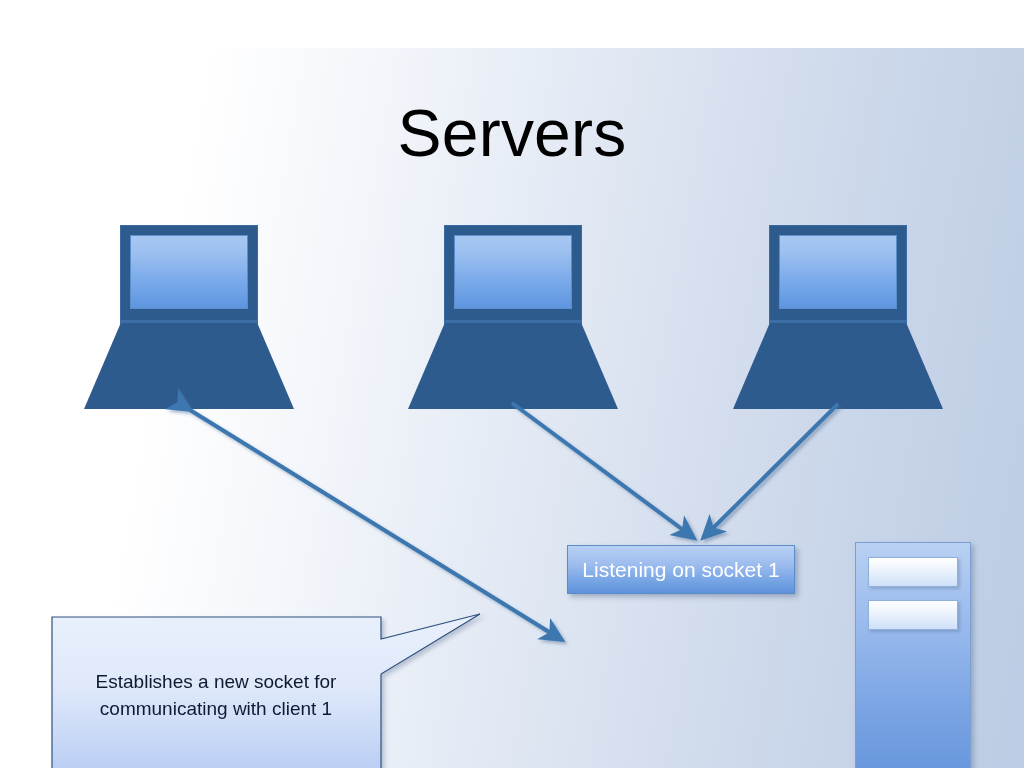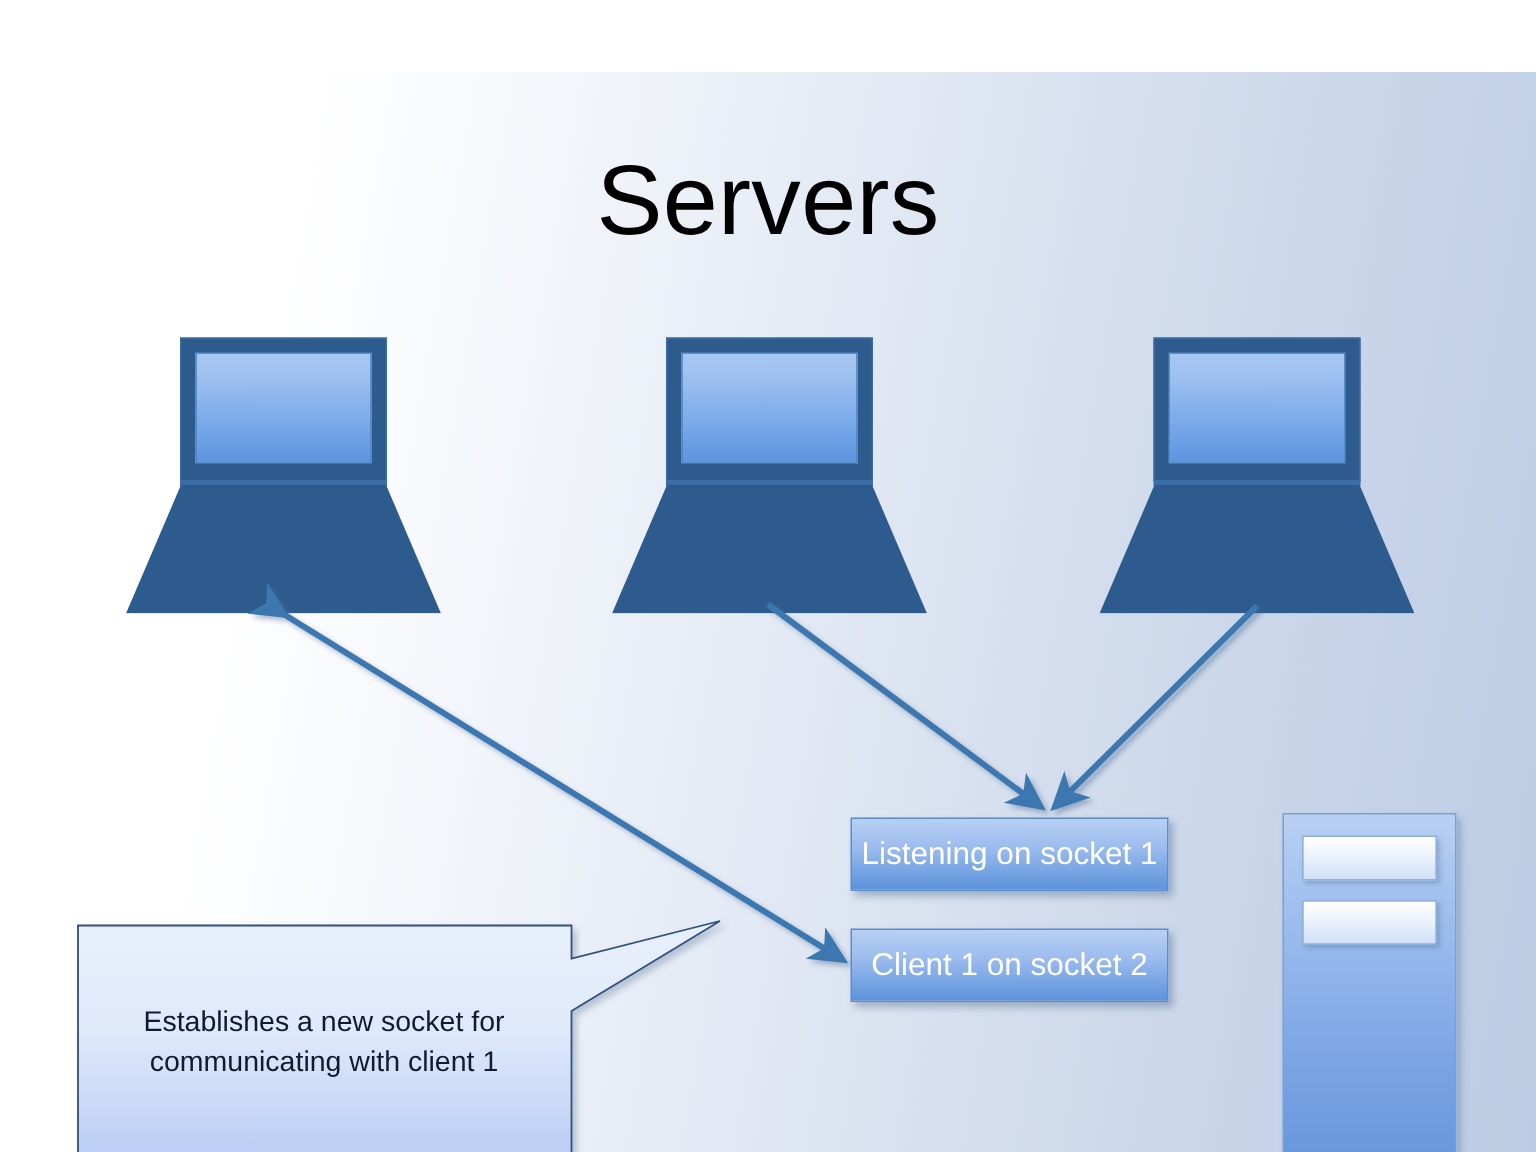--- a/index.html
+++ b/index.html
@@ -108,21 +108,21 @@
     box-sizing: border-box;
     box-shadow: 2px 2px 3px rgba(70, 95, 130, 0.30);
   }
   #bay1 { top: 14px; }
   #bay2 { top: 57px; }
 
   
   .socket-box {
     position: absolute;
     left: 567px;
-    width: 212px;
+    width: 228px;
     height: 49px;
     background: linear-gradient(180deg, #b7d0f4 0%, #9ebdee 38%, #79a6e5 72%, #5e92db 100%);
     border: 1px solid #5b8ec9;
     box-sizing: border-box;
     display: flex;
     align-items: center;
     justify-content: center;
     color: #ffffff;
     font-size: 21px;
     box-shadow: 3px 3px 5px rgba(70, 95, 130, 0.40);
@@ -221,23 +221,20 @@
 
     <g filter="url(#softshadow)">
       <line x1="190" y1="362" x2="562" y2="592" stroke="#3c77b0" stroke-width="4" marker-start="url(#ah)" marker-end="url(#ah)"></line>
     </g>
   </svg>
 
   <div class="socket-box" id="socket-listening">
     <span>Listening on socket 1</span>
   </div>
 
-  <div class="socket-box" id="socket-client">
-    <span>Client 1 on socket 2</span>
-  </div>
 
   <div id="callout">
     <svg width="430" height="160" viewBox="0 0 430 160" style="position:absolute; left:0; top:0; overflow:visible;">
       <defs>
         <linearGradient id="calloutGrad" x1="0" y1="0" x2="0" y2="1">
           <stop offset="0%" stop-color="#e9f0fc"></stop>
           <stop offset="45%" stop-color="#dfe9fa"></stop>
           <stop offset="100%" stop-color="#b9cdf3"></stop>
         </linearGradient>
         <filter id="calloutShadow" x="-20%" y="-20%" width="150%" height="150%">

